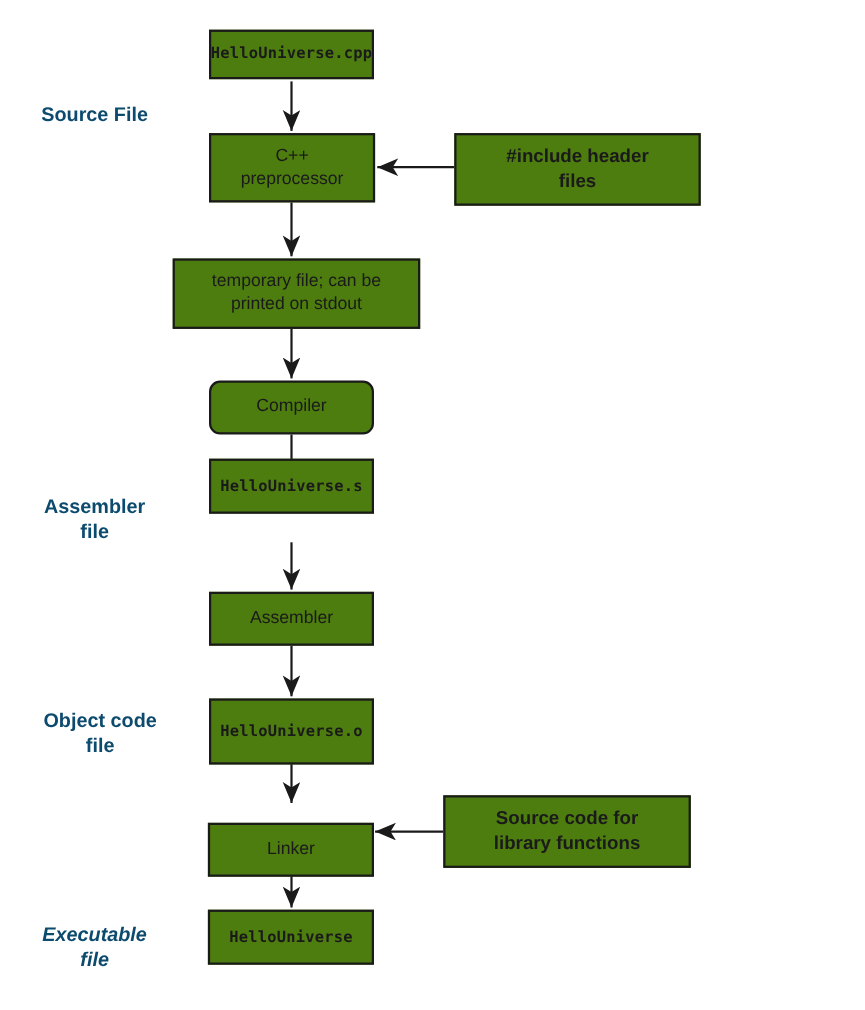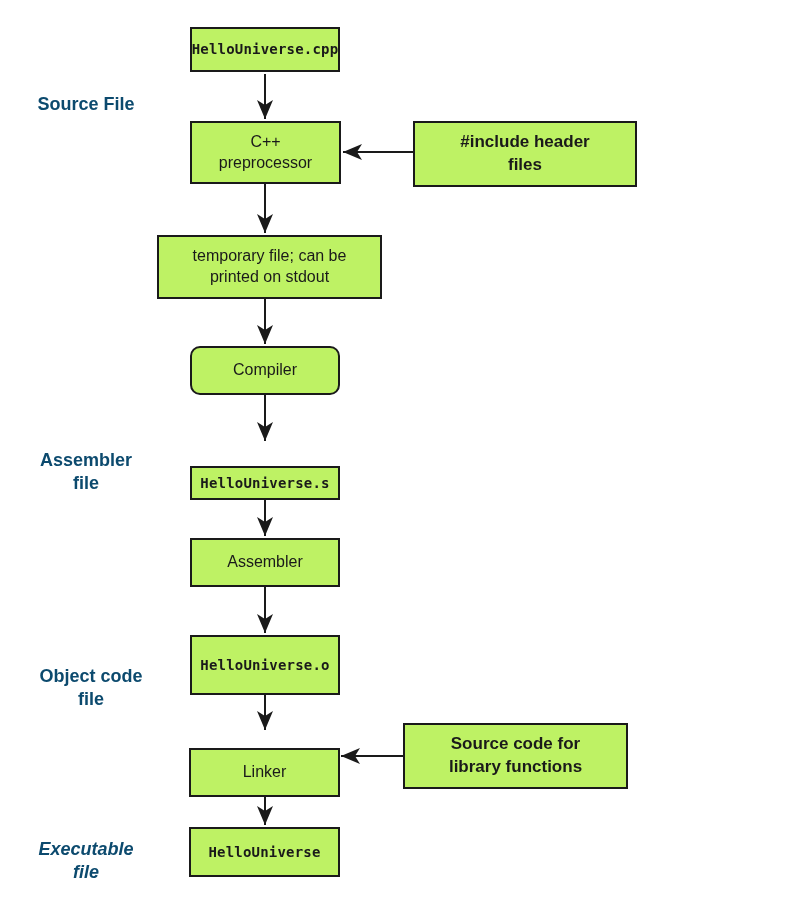--- a/index.html
+++ b/index.html
@@ -15,21 +15,21 @@
   .arrow-layer {
     position: absolute;
     left: 0; top: 0;
     width: 786px; height: 918px;
     pointer-events: none;
   }
   .node {
     position: absolute;
     box-sizing: border-box;
     border: 2px solid #1a1a1a;
-    background: #bef264;
+    background: #4d7c0f;
     display: flex;
     flex-direction: column;
     align-items: center;
     justify-content: center;
     text-align: center;
     font-size: 16px;
     line-height: 1.3;
     color: #1a1a1a;
   }
   .node.mono {
@@ -84,21 +84,21 @@
     <line x1="403" y1="756" x2="341" y2="756" stroke="#1a1a1a" stroke-width="2" marker-end="url(#ah)"></line>
   </svg>
 
   <div class="stage-label" style="left:6px; top:93px;">
     <div>Source File</div>
   </div>
   <div class="stage-label" style="left:6px; top:449px;">
     <div>Assembler</div>
     <div>file</div>
   </div>
-  <div class="stage-label" style="left:11px; top:665px;">
+  <div class="stage-label" style="left:11px; top:644px;">
     <div>Object code</div>
     <div>file</div>
   </div>
   <div class="stage-label" style="left:6px; top:838px;font-style:italic;">
     <div>Executable</div>
     <div>file</div>
   </div>
 
   <div class="node mono" style="left:190px; top:27px; width:150px; height:45px;">
     <span>HelloUniverse.cpp</span>
@@ -111,21 +111,21 @@
 
   <div class="node" style="left:157px; top:235px; width:225px; height:64px;">
     <span>temporary file; can be</span>
     <span>printed on stdout</span>
   </div>
 
   <div class="node" style="left:190px; top:346px; width:150px; height:49px;border-radius:10px;">
     <span>Compiler</span>
   </div>
 
-  <div class="node mono" style="left:190px; top:466px; width:150px; height:34px;">
+  <div class="node mono" style="left:190px; top:417px; width:150px; height:50px;">
     <span>HelloUniverse.s</span>
   </div>
 
   <div class="node" style="left:190px; top:538px; width:150px; height:49px;">
     <span>Assembler</span>
   </div>
 
   <div class="node mono" style="left:190px; top:635px; width:150px; height:60px;">
     <span>HelloUniverse.o</span>
   </div>

